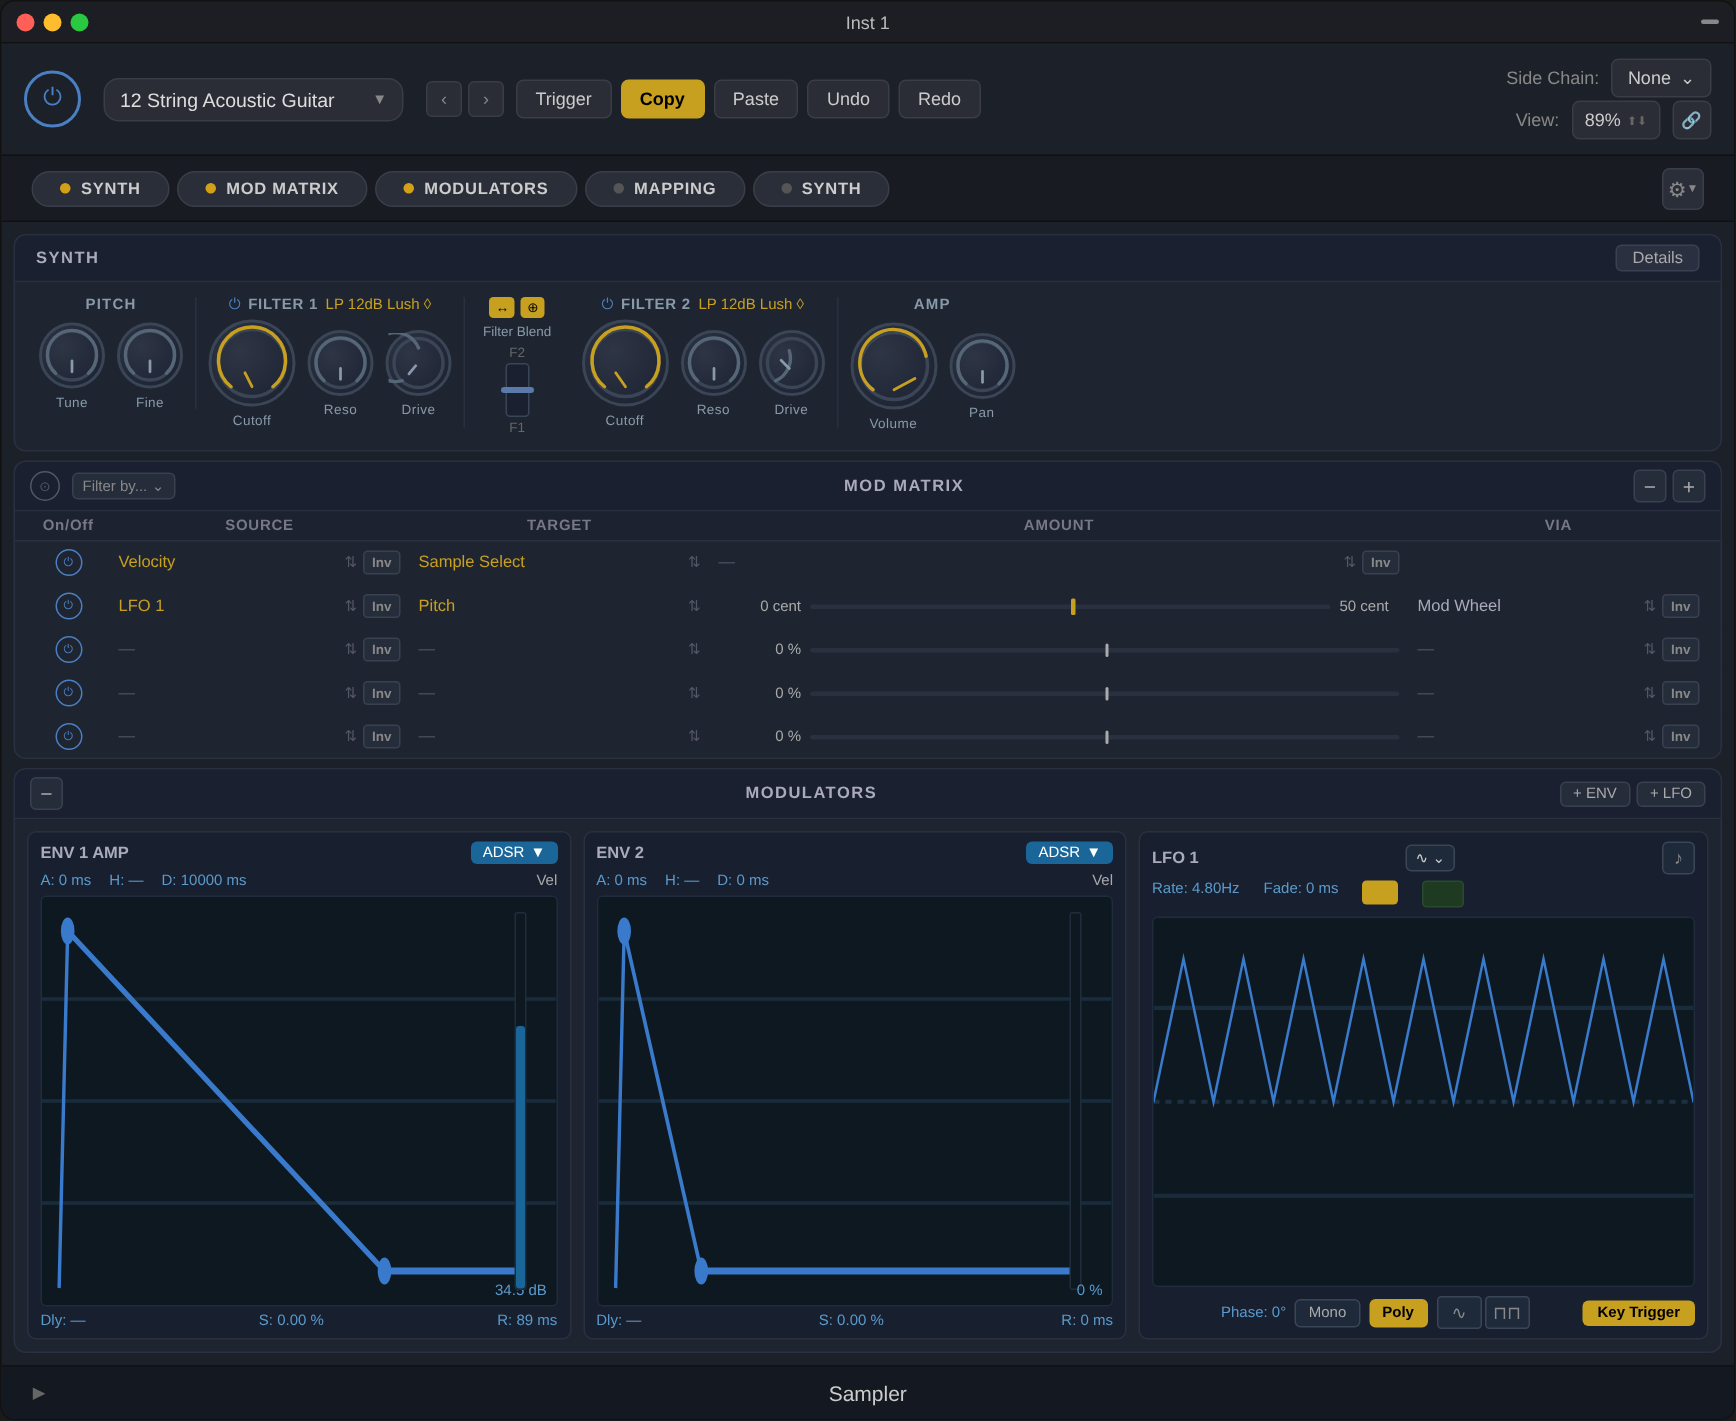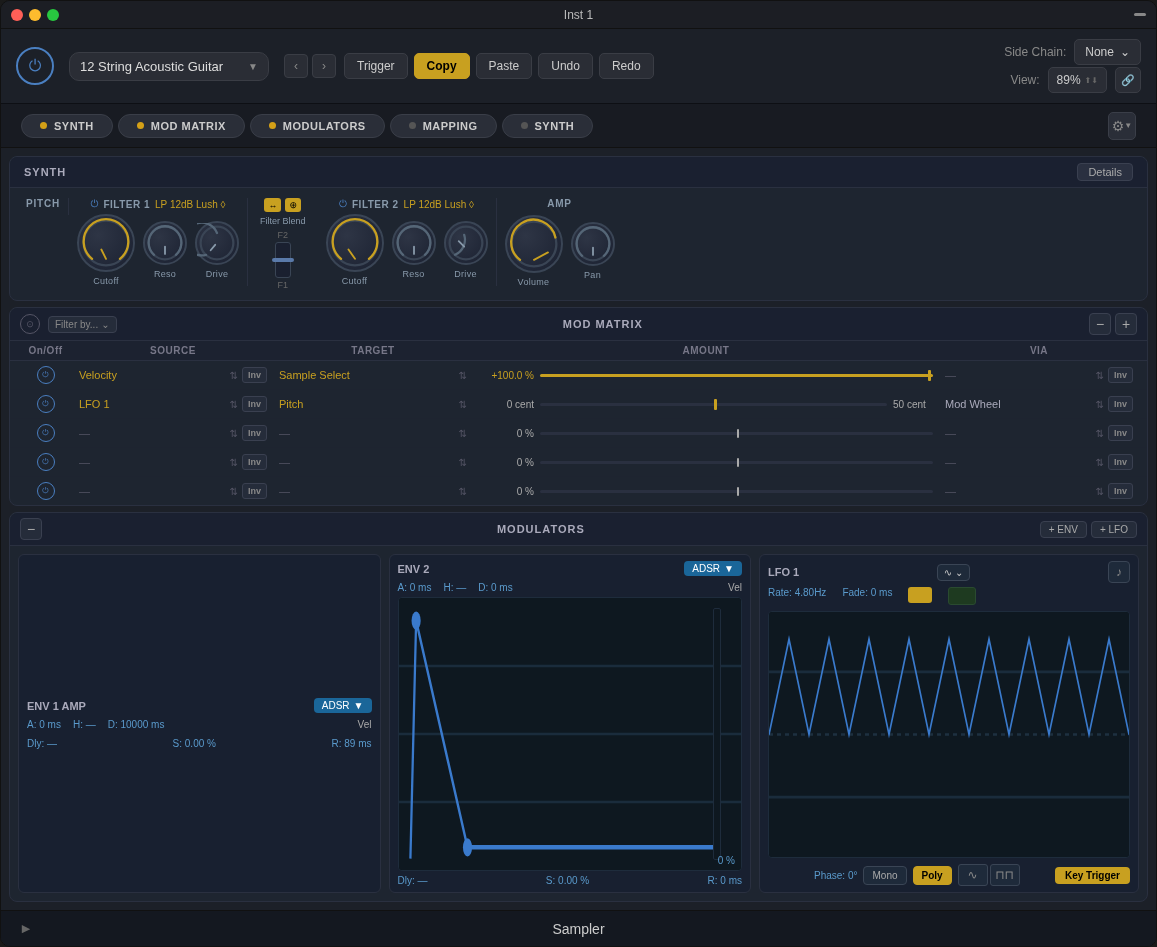--- a/index.html
+++ b/index.html
@@ -949,20 +949,42 @@
 
     <div class="synth-panel">
       <div class="panel-header">
         <span class="panel-title">SYNTH</span>
         <div class="details-btn">Details</div>
       </div>
       <div class="synth-controls">
 
         <div class="synth-section">
           <div class="section-title">PITCH</div>
+          <div class="knobs-row">
+            <div class="knob-wrap">
+              <div class="knob">
+                <svg viewBox="0 0 44 44">
+                  <circle cx="22" cy="22" r="18" fill="none" stroke="#3a4555" stroke-width="2.5"></circle>
+                  <path d="M 10 35 A 18 18 0 1 1 34 35" fill="none" stroke="#556677" stroke-width="2.5" stroke-linecap="round"></path>
+                  <line x1="22" y1="34" x2="22" y2="26" stroke="#8899aa" stroke-width="2" stroke-linecap="round"></line>
+                </svg>
+              </div>
+              <span class="knob-label">Tune</span>
+            </div>
+            <div class="knob-wrap">
+              <div class="knob">
+                <svg viewBox="0 0 44 44">
+                  <circle cx="22" cy="22" r="18" fill="none" stroke="#3a4555" stroke-width="2.5"></circle>
+                  <path d="M 10 35 A 18 18 0 1 1 34 35" fill="none" stroke="#556677" stroke-width="2.5" stroke-linecap="round"></path>
+                  <line x1="22" y1="34" x2="22" y2="26" stroke="#8899aa" stroke-width="2" stroke-linecap="round"></line>
+                </svg>
+              </div>
+              <span class="knob-label">Fine</span>
+            </div>
+          </div>
         </div>
 
         <div class="synth-section">
           <div class="section-title-row">
             <span style="color:#4a7fc1;font-size:10px;">⏻</span>
             <span style="color:#8899aa;font-size:10px;font-weight:600;letter-spacing:0.5px;">FILTER 1</span>
             <span class="filter-type">LP 12dB Lush ◊</span>
           </div>
           <div class="knobs-row">
             <div class="knob-wrap">
@@ -1112,27 +1134,20 @@
             </div>
         </div>
         <div class="mod-cell">
           <span class="mod-source-name">Velocity</span>
           <span class="mod-arrows">⇅</span>
           <div class="inv-btn">Inv</div>
         </div>
         <div class="mod-cell">
           <span class="mod-target-name">Sample Select</span>
           <span class="mod-arrows">⇅</span>
-        </div>
-        <div class="amount-cell">
-          <span class="amount-val-yellow">+100.0 %</span>
-          <div class="amount-slider" style="flex:1;">
-            <div class="amount-fill" style="width:100%;"></div>
-            <div class="amount-tick" style="right:2px;left:auto;"></div>
-          </div>
         </div>
         <div class="via-cell">
           <span class="mod-dash">—</span>
           <span class="mod-arrows">⇅</span>
           <div class="inv-btn">Inv</div>
         </div>
       </div>
 
       <div class="mod-row">
         <div class="mod-power">
@@ -1277,20 +1292,38 @@
             <span class="env-param">
               <span>H:</span>
               <span>—</span>
             </span>
             <span class="env-param">
               <span>D:</span>
               <span>10000 ms</span>
             </span>
             <span class="env-vel">Vel</span>
           </div>
+          <div class="env-graph">
+            <svg viewBox="0 0 300 120" preserveAspectRatio="none">
+              <rect width="300" height="120" fill="#0e1820"></rect>
+
+              <line x1="0" y1="30" x2="300" y2="30" stroke="#1a2c3c" stroke-width="1"></line>
+              <line x1="0" y1="60" x2="300" y2="60" stroke="#1a2c3c" stroke-width="1"></line>
+              <line x1="0" y1="90" x2="300" y2="90" stroke="#1a2c3c" stroke-width="1"></line>
+
+              <polyline points="10,115 15,10 200,110 210,110 280,110" fill="none" stroke="#3a7acc" stroke-width="2"></polyline>
+              <circle cx="15" cy="10" r="4" fill="#3a7acc"></circle>
+              <circle cx="200" cy="110" r="4" fill="#3a7acc"></circle>
+            </svg>
+            <div class="db-label">34.5 dB</div>
+            
+            <div class="vel-bar">
+              <div class="vel-fill" style="height:70%;background:#1a6699;"></div>
+            </div>
+          </div>
           <div class="env-bottom-params">
             <span class="env-bottom-param">
               <span>Dly:</span>
               <span>—</span>
             </span>
             <span class="env-bottom-param">
               <span>S:</span>
               <span>0.00 %</span>
             </span>
             <span class="env-bottom-param">

